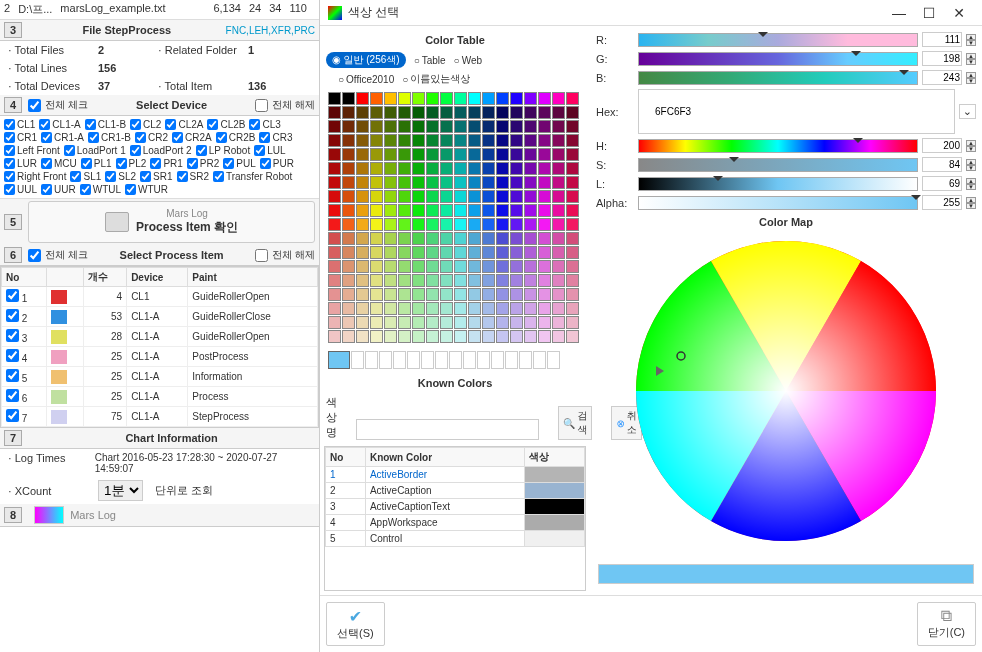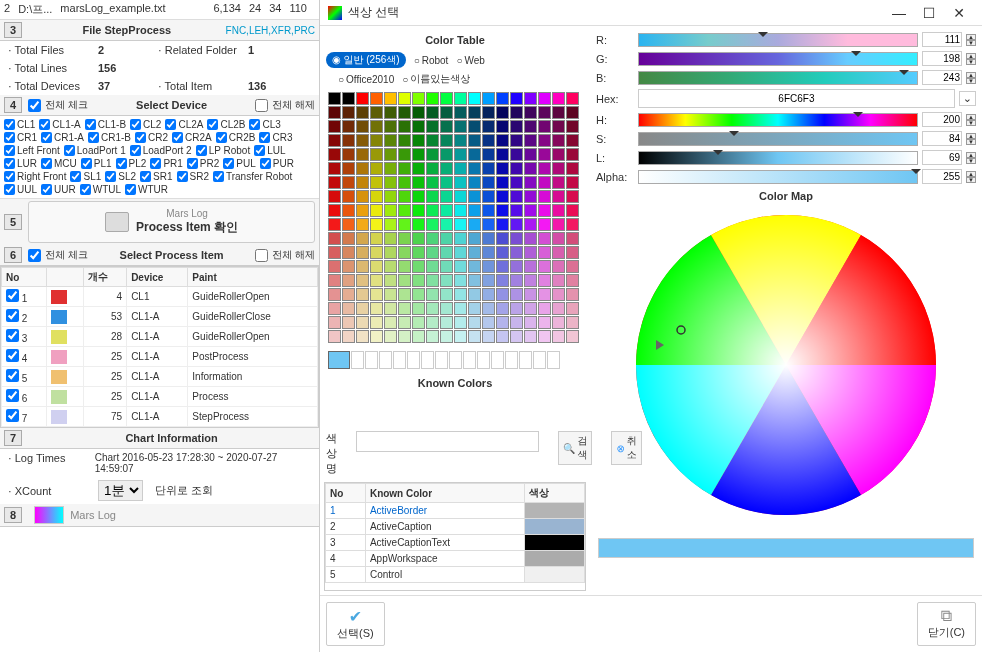--- a/index.html
+++ b/index.html
@@ -50,38 +50,38 @@
 
 .ct-title { text-align: center; font-weight: bold; padding: 4px; font-size: 11px; }
 .radio-row { display: flex; gap: 8px; padding: 2px; font-size: 10px; flex-wrap: wrap; }
 .radio-row label { display: flex; align-items: center; gap: 2px; }
 .radio-selected { background: #0066cc; color: #fff; padding: 1px 6px; border-radius: 8px; }
 
 .color-grid { display: grid; grid-template-columns: repeat(18, 13px); grid-auto-rows: 13px; gap: 1px; padding: 4px; }
 .color-swatch { border: 1px solid #888; cursor: pointer; }
 
 .known-colors { border: 1px solid #ccc; margin-top: 4px; flex: 1; overflow: hidden; display: flex; flex-direction: column; }
-.known-search { display: flex; gap: 19px; padding: 2px; align-items: flex-start; margin-top: 36px; }
+.known-search { display: flex; gap: 19px; padding: 2px; align-items: flex-end; }
 .known-search input { flex: 1; border: 1px solid #ccc; padding: 2px; }
 .known-btn { border: 1px solid #ccc; padding: 2px 4px; background: #f5f5f5; font-size: 10px; display: flex; align-items: center; gap: 2px; }
 .known-table { flex: 1; overflow-y: auto; }
 .known-table table { width: 100%; border-collapse: collapse; font-size: 10px; }
 .known-table th, .known-table td { border: 1px solid #ddd; padding: 2px 4px; text-align: left; }
 .known-table th { background: #f8f8f8; }
 .known-table .selected-row td { color: #0066cc; }
 
 .slider-row { display: flex; align-items: center; gap: 4px; padding: 2px; font-size: 11px; }
 .slider-row .lbl { width: 38px; }
 .slider-track { flex: 1; height: 14px; border: 1px solid #aaa; position: relative; }
 .slider-val { width: 40px; border: 1px solid #ccc; padding: 1px; text-align: right; font-size: 10px; }
 .spinner { display: inline-flex; flex-direction: column; width: 10px; }
 .spinner span { height: 6px; border: 1px solid #999; font-size: 6px; line-height: 4px; text-align: center; background: #f0f0f0; }
 
 .hex-row { display: flex; align-items: center; gap: 4px; padding: 2px; }
-.hex-row input { flex: 1; border: 1px solid #ccc; padding: 3px; font-size: 10px; text-align: center; }
+.hex-row input { flex: 1; border: 1px solid #ccc; padding: 16px; font-size: 10px; }
 
 .color-map-title { text-align: center; font-weight: bold; padding: 4px; }
 .color-wheel { width: 340px; height: 320px; margin: 4px auto; position: relative; }
 .wheel-svg { width: 100%; height: 100%; }
 
 .preview-bar { height: 20px; background: #6FC6F3; border: 1px solid #ccc; margin: 4px; }
 
 .dialog-footer { display: flex; justify-content: space-between; padding: 6px; border-top: 1px solid #ddd; }
 .dlg-btn { border: 1px solid #ccc; padding: 4px 10px; background: #fff; border-radius: 2px; text-align: center; min-width: 50px; }
 .dlg-btn .ico { font-size: 16px; color: #4aa8e0; display: block; }
@@ -311,21 +311,21 @@
       <div class="win-btn">✕</div>
     </div>
 
     <div class="color-content">
       <div class="color-left">
         <div class="ct-title">Color Table</div>
         <div class="radio-row">
           <label>
               <span class="radio-selected">◉ <span>일반 (256색)</span></span>
             </label>
-          <label>○ <span>Robot</span></label>
+          <label>○ <span>Table</span></label>
           <label>○ <span>Web</span></label>
         </div>
         <div class="radio-row">
           <label style="margin-left:12px">○ <span>Office2010</span></label>
           <label>○ <span>이름있는색상</span></label>
         </div>
         <div class="color-grid" id="color-grid">
             <div class="color-swatch" style="background: rgb(0, 0, 0);"></div>
             <div class="color-swatch" style="background: rgb(0, 0, 0);"></div>
             <div class="color-swatch" style="background: rgb(255, 0, 0);"></div>

